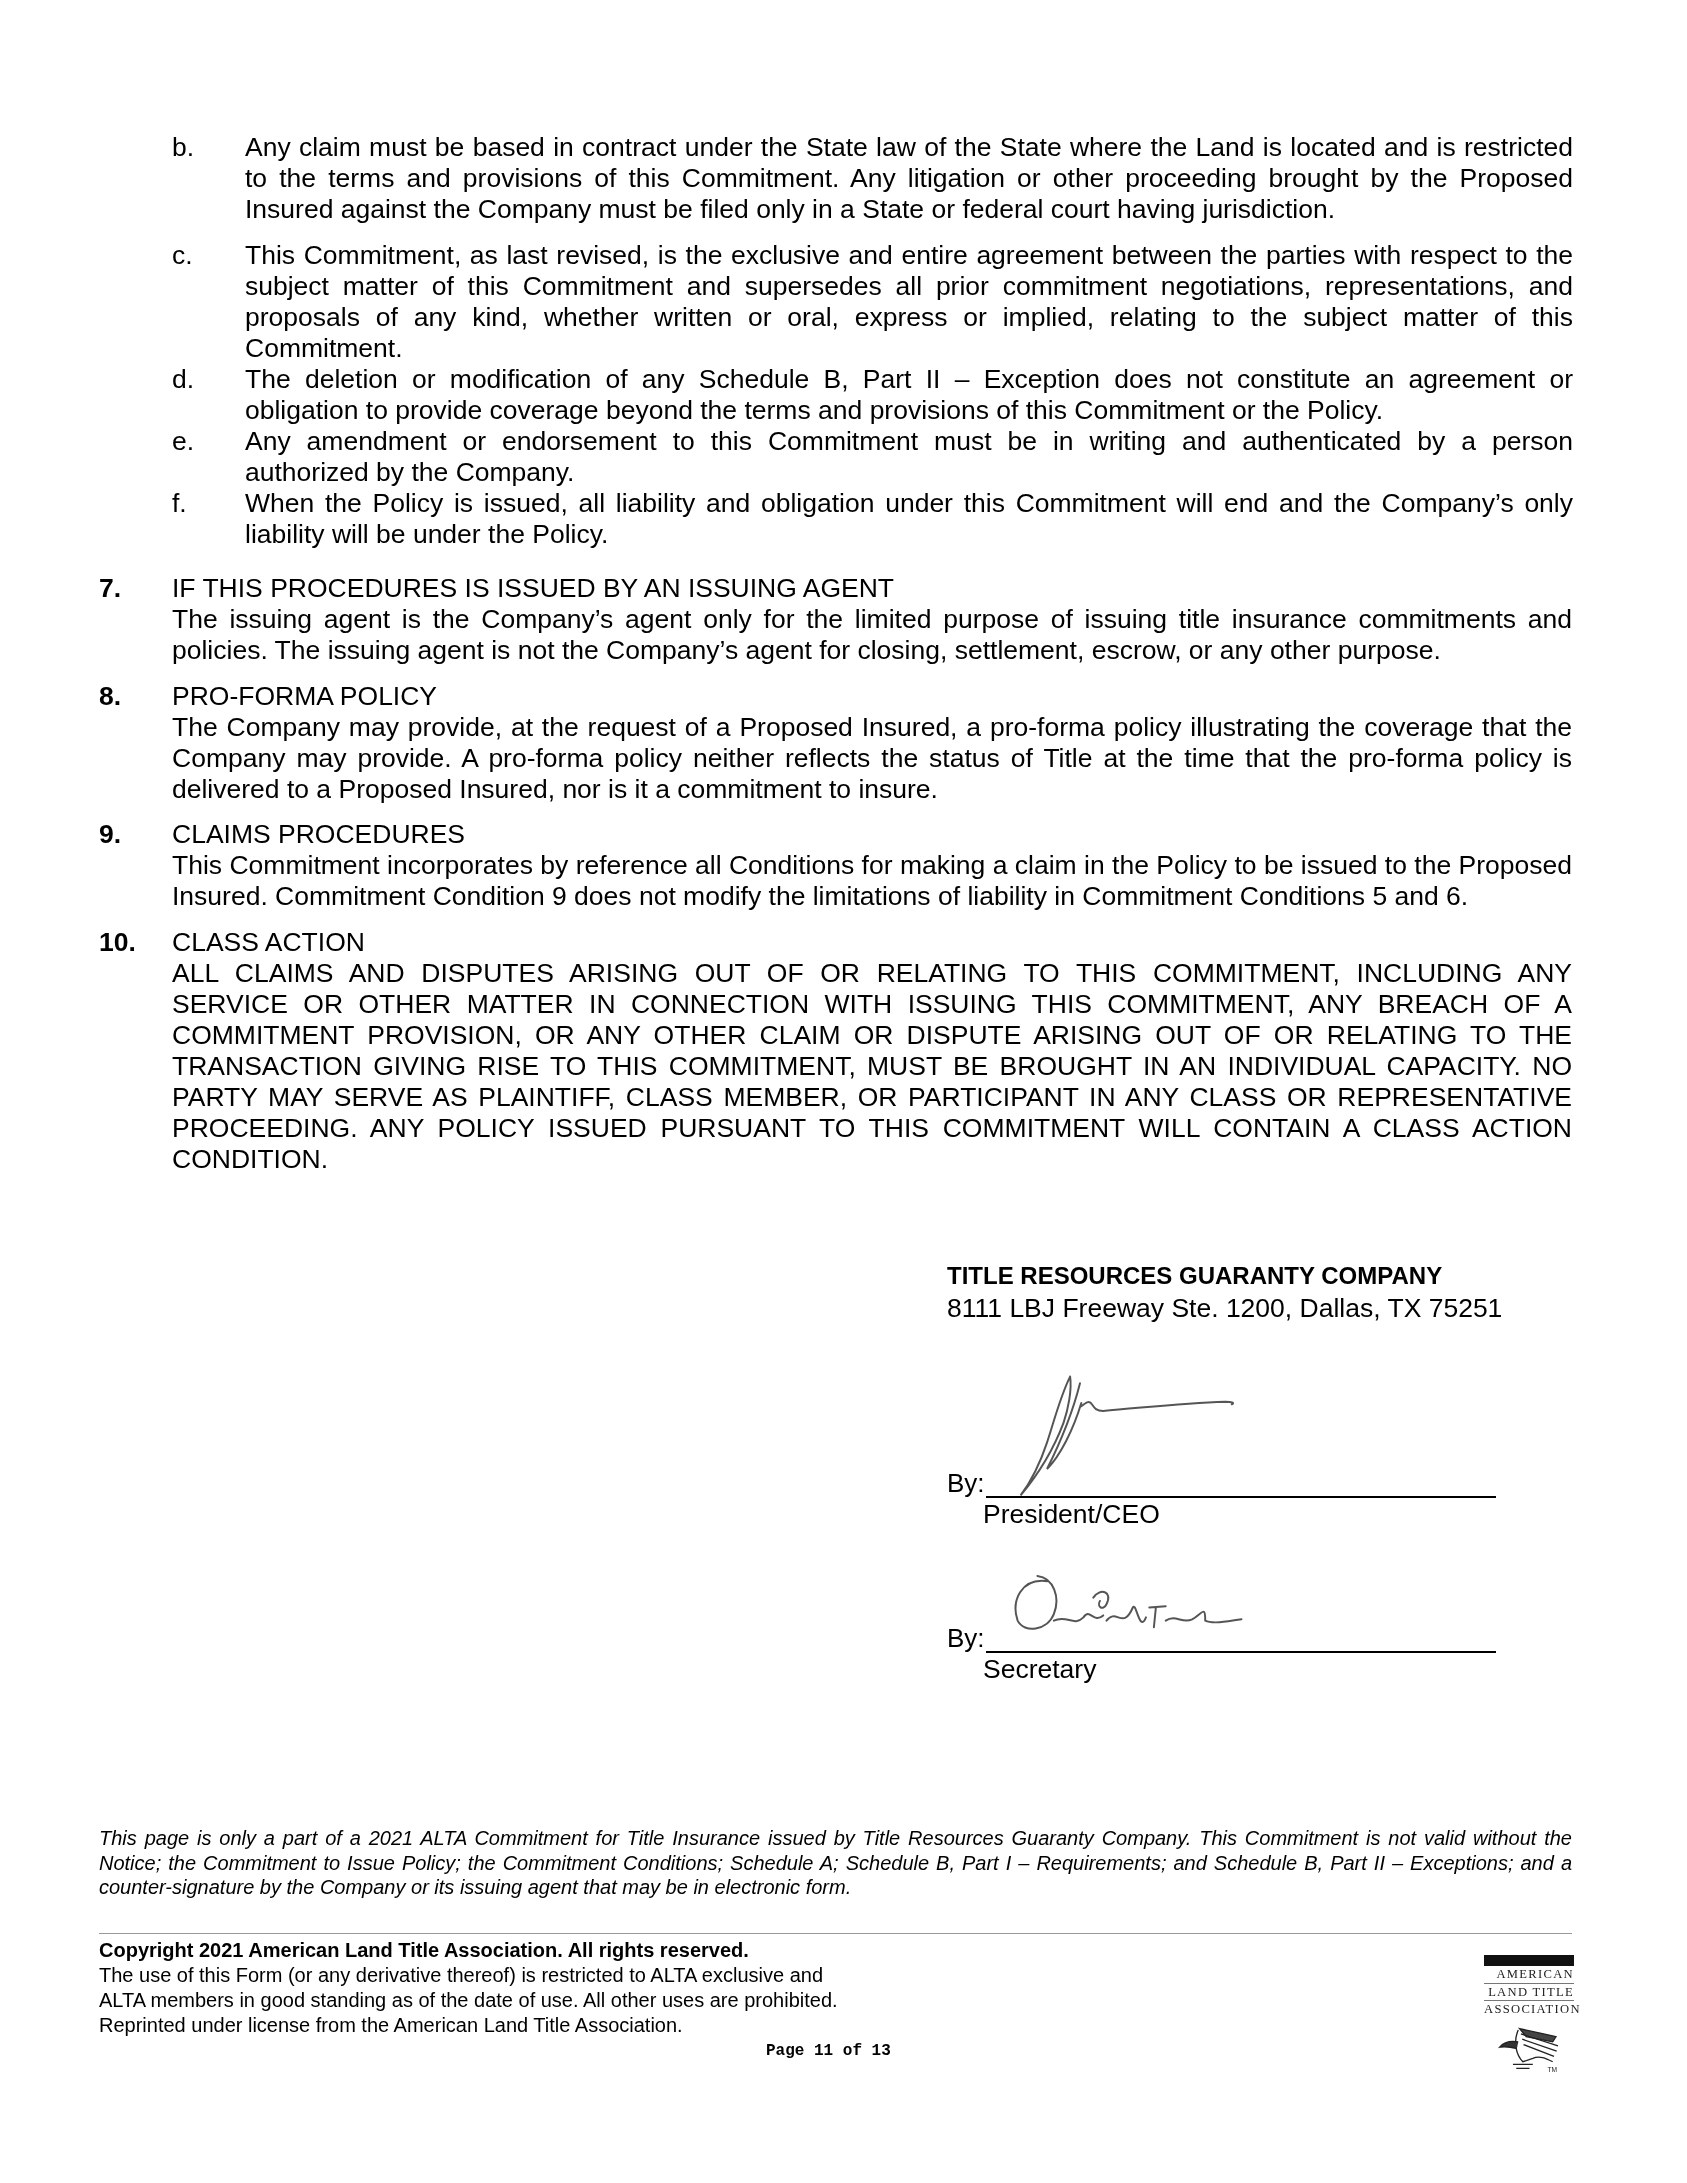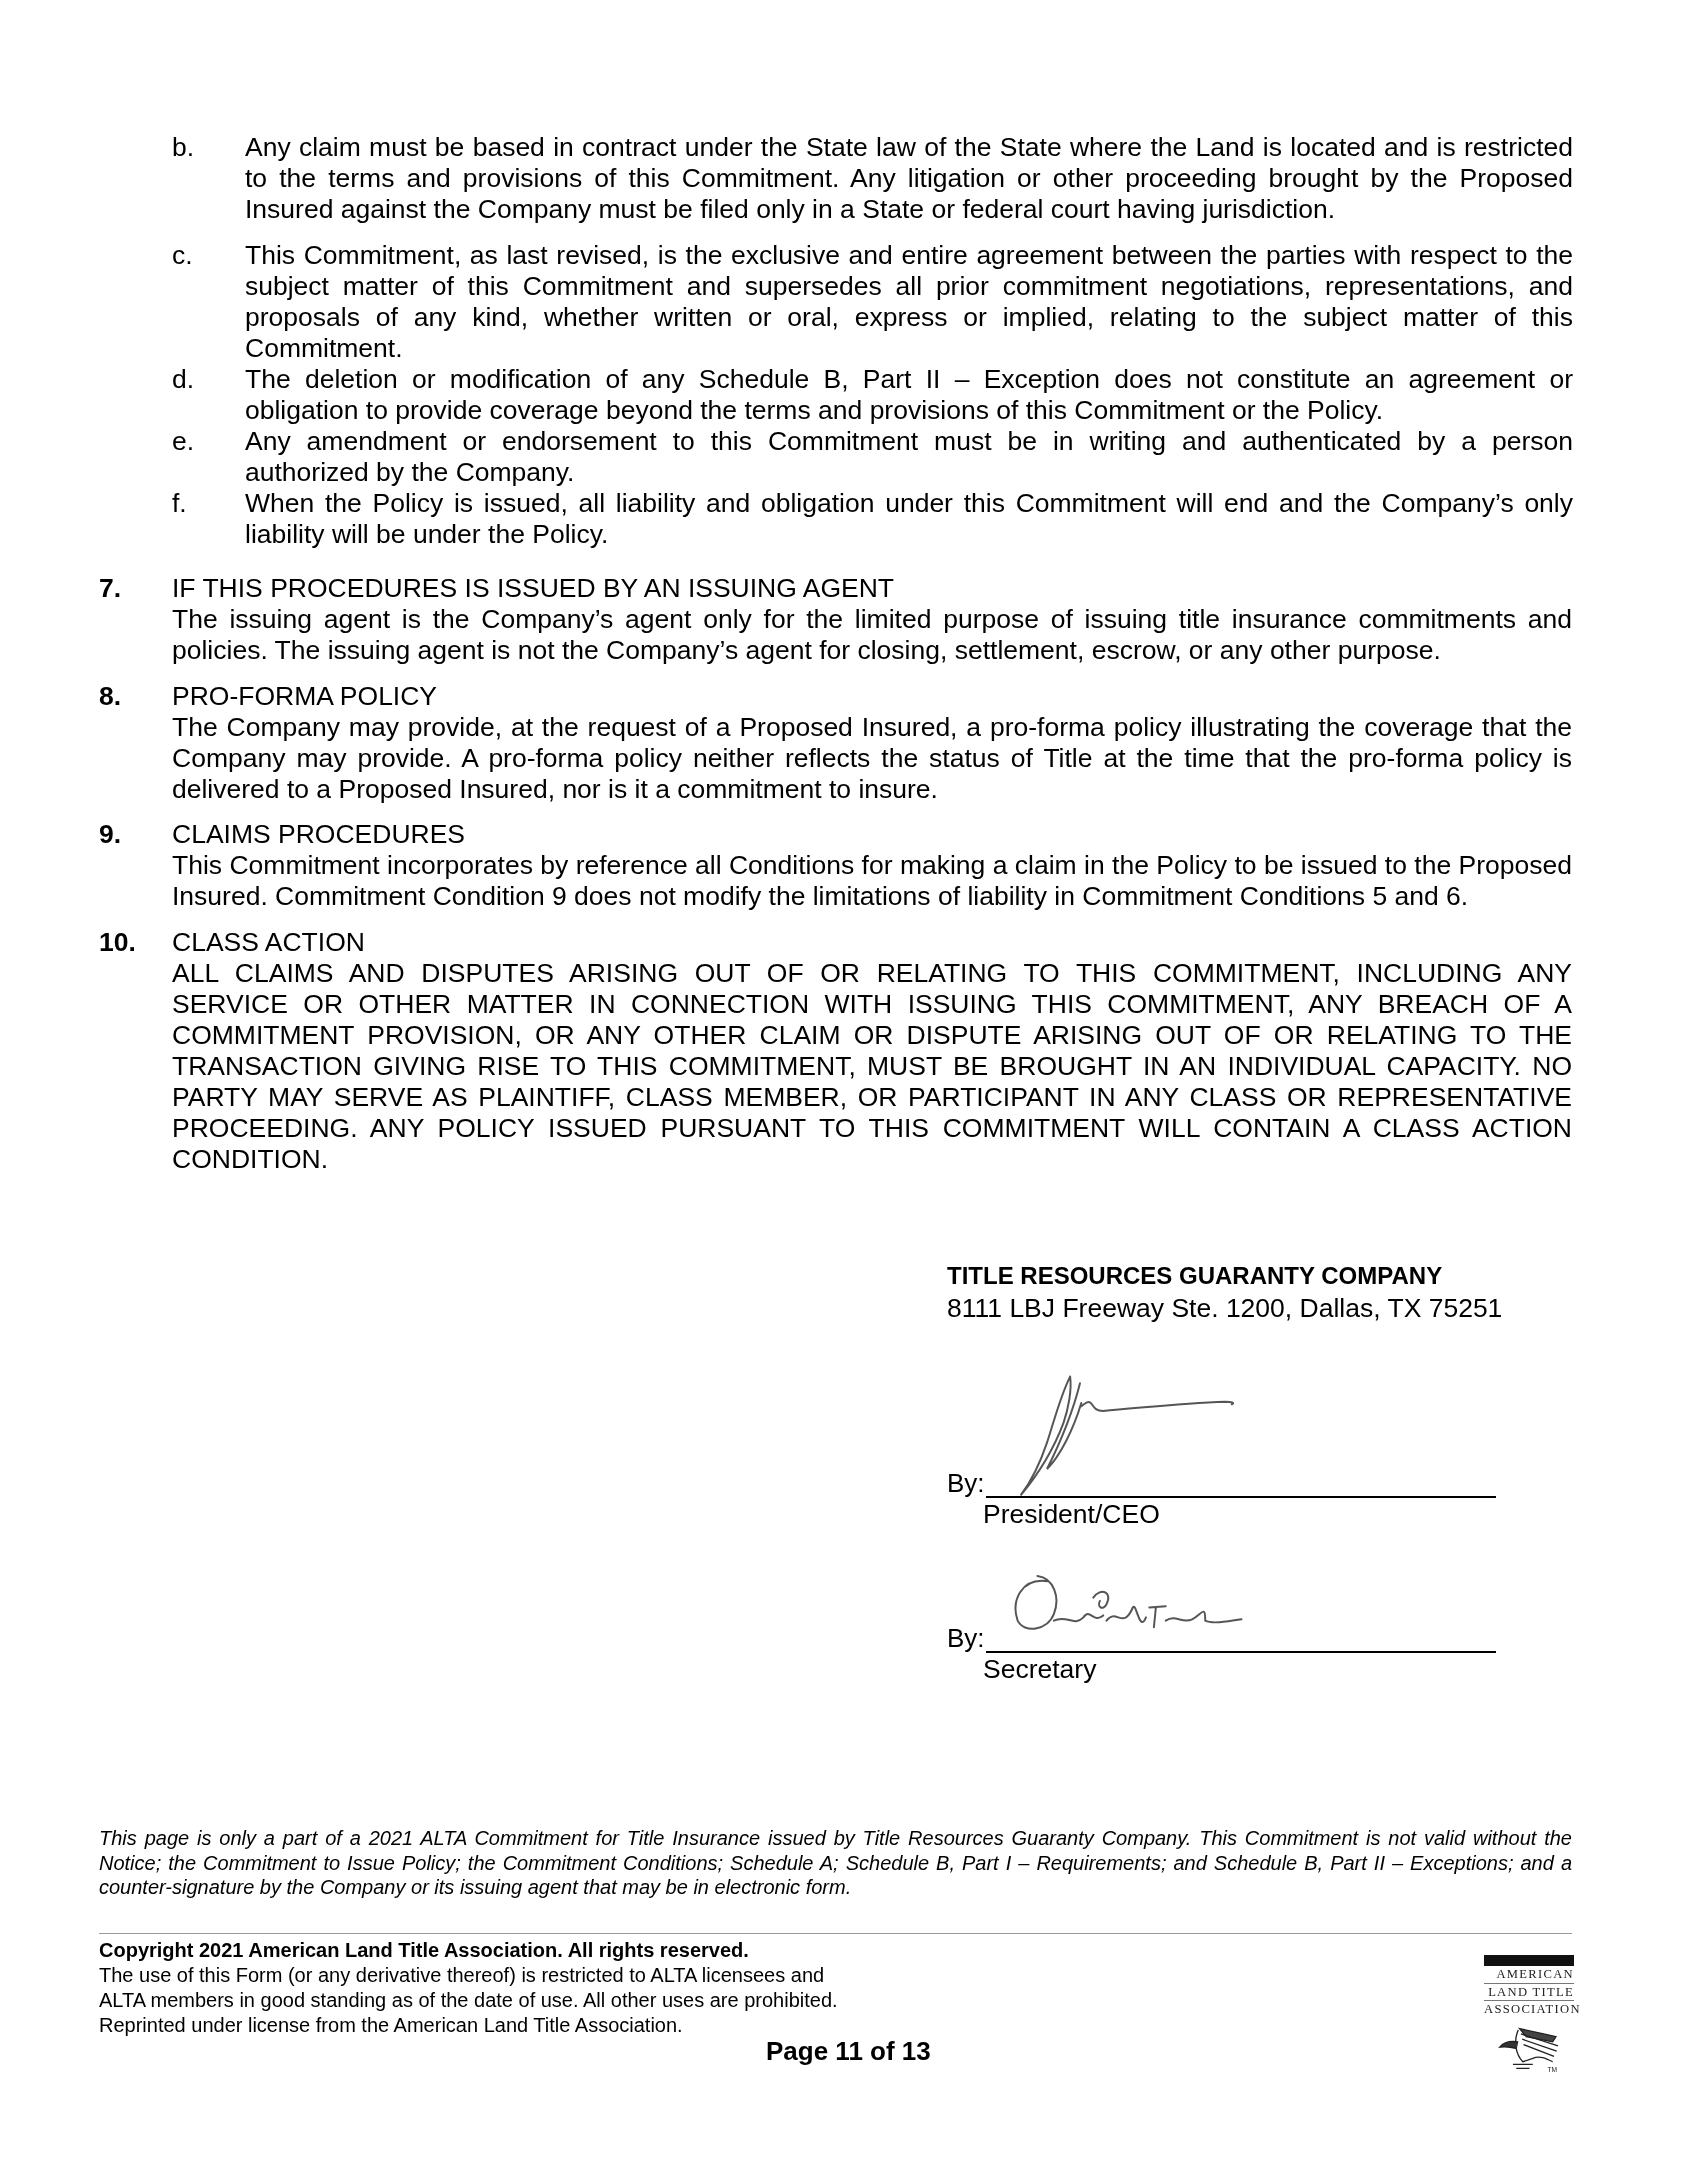--- a/index.html
+++ b/index.html
@@ -29,21 +29,21 @@
   .sig .line { flex: 1; border-bottom: 2.6px solid #000; height: 24px; margin-left: 1.3px; }
   .sig .role { font-size: 26.5px; line-height: 32px; padding-left: 36px; }
   .sig svg { position: absolute; }
 
   
   .notice { position: absolute; left: 99px; width: 1473px; top: 1826px;
             font-style: italic; font-size: 20px; line-height: 24.5px; }
   .rule { position: absolute; left: 99px; width: 1473px; top: 1933px; border-top: 1.3px solid #999; }
   .copyright { position: absolute; left: 99px; top: 1938px; font-size: 20px; line-height: 25px; }
   .copyright .bold { font-weight: bold; }
-  .pagenum { position: absolute; left: 766px; top: 2039px; font-weight: bold; font-size: 26px; line-height: 25px; }
+  .pagenum { position: absolute; left: 766px; top: 2039px; font-weight: bold; font-size: 16px; line-height: 25px; font-family: Liberation Mono, monospace; }
 
   
   .logo { position: absolute; left: 1484px; top: 1955px; width: 90px; text-align: right;
           font-family: "Liberation Serif", "DejaVu Serif", serif; color: #222; }
   .logo .bar { height: 11.2px; background: #111; }
   .logo .ln { font-size: 12.6px; letter-spacing: 1.3px; line-height: 16.5px; white-space: nowrap; }
   .logo .sep { border-top: 0.7px solid #777; }
   .logo svg { display: block; margin: 4px auto 0; }
 </style>
 </head>
@@ -136,21 +136,21 @@
     </div>
     <div class="role">Secretary</div>
   </div>
 
   <div class="notice just">This page is only a part of a 2021 ALTA Commitment for Title Insurance issued by Title Resources Guaranty Company. This Commitment is not valid without the Notice; the Commitment to Issue Policy; the Commitment Conditions; Schedule A; Schedule B, Part I – Requirements; and Schedule B, Part II – Exceptions; and a counter-signature by the Company or its issuing agent that may be in electronic form.</div>
 
   <div class="rule"></div>
 
   <div class="copyright">
     <div class="bold">Copyright 2021 American Land Title Association. All rights reserved.</div>
-    <div>The use of this Form (or any derivative thereof) is restricted to ALTA licensees and</div>
+    <div>The use of this Form (or any derivative thereof) is restricted to ALTA exclusive and</div>
     <div>ALTA members in good standing as of the date of use. All other uses are prohibited.</div>
     <div>Reprinted under license from the American Land Title Association.</div>
   </div>
 
   <div class="pagenum">Page 11 of 13</div>
 
   <div class="logo">
     <div class="bar"></div>
     <div class="ln">AMERICAN</div>
     <div class="sep"></div>

